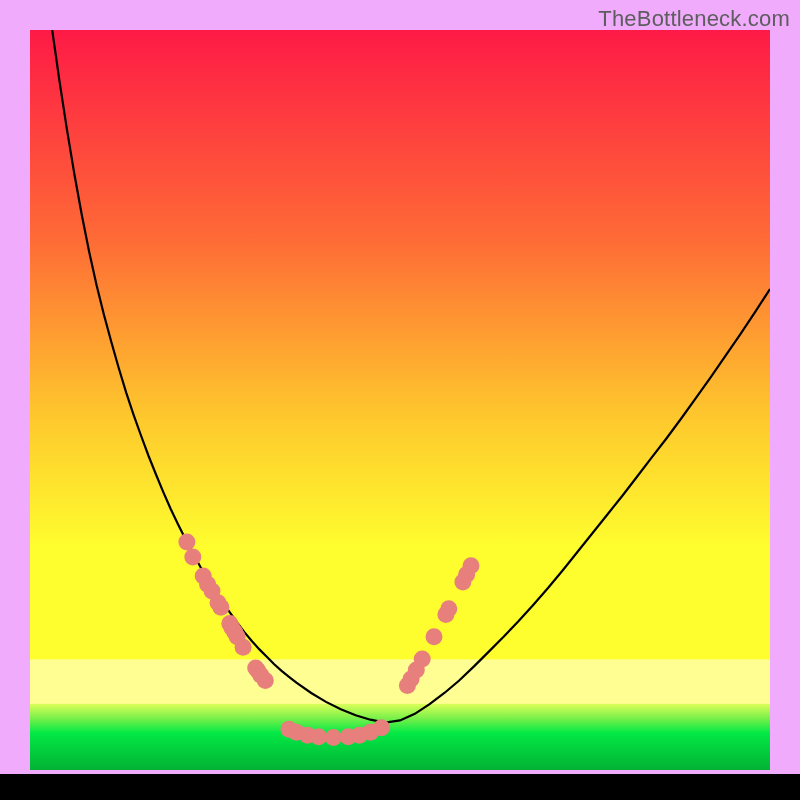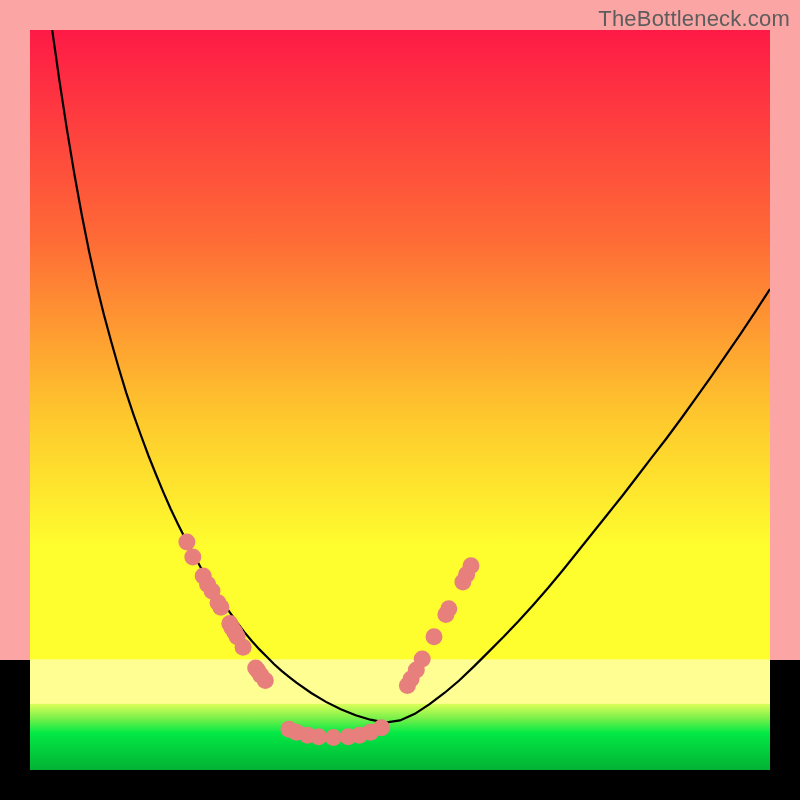--- a/index.html
+++ b/index.html
@@ -7,22 +7,22 @@
     padding: 0;
     width: 800px;
     height: 800px;
     overflow: hidden;
     background: #000;
     font-family: Arial, Helvetica, sans-serif;
   }
   .frame {
     position: absolute;
     left: 0; top: 0;
-    width: 800px; height: 660px;
-    background: #fca5a5;
+    width: 800px; height: 774px;
+    background: #f0abfc;
     text-align: right;
   }
   .plot {
     position: absolute;
     left: 30px;
     top: 30px;
     width: 740px;
     height: 740px;
     overflow: hidden;
   }

